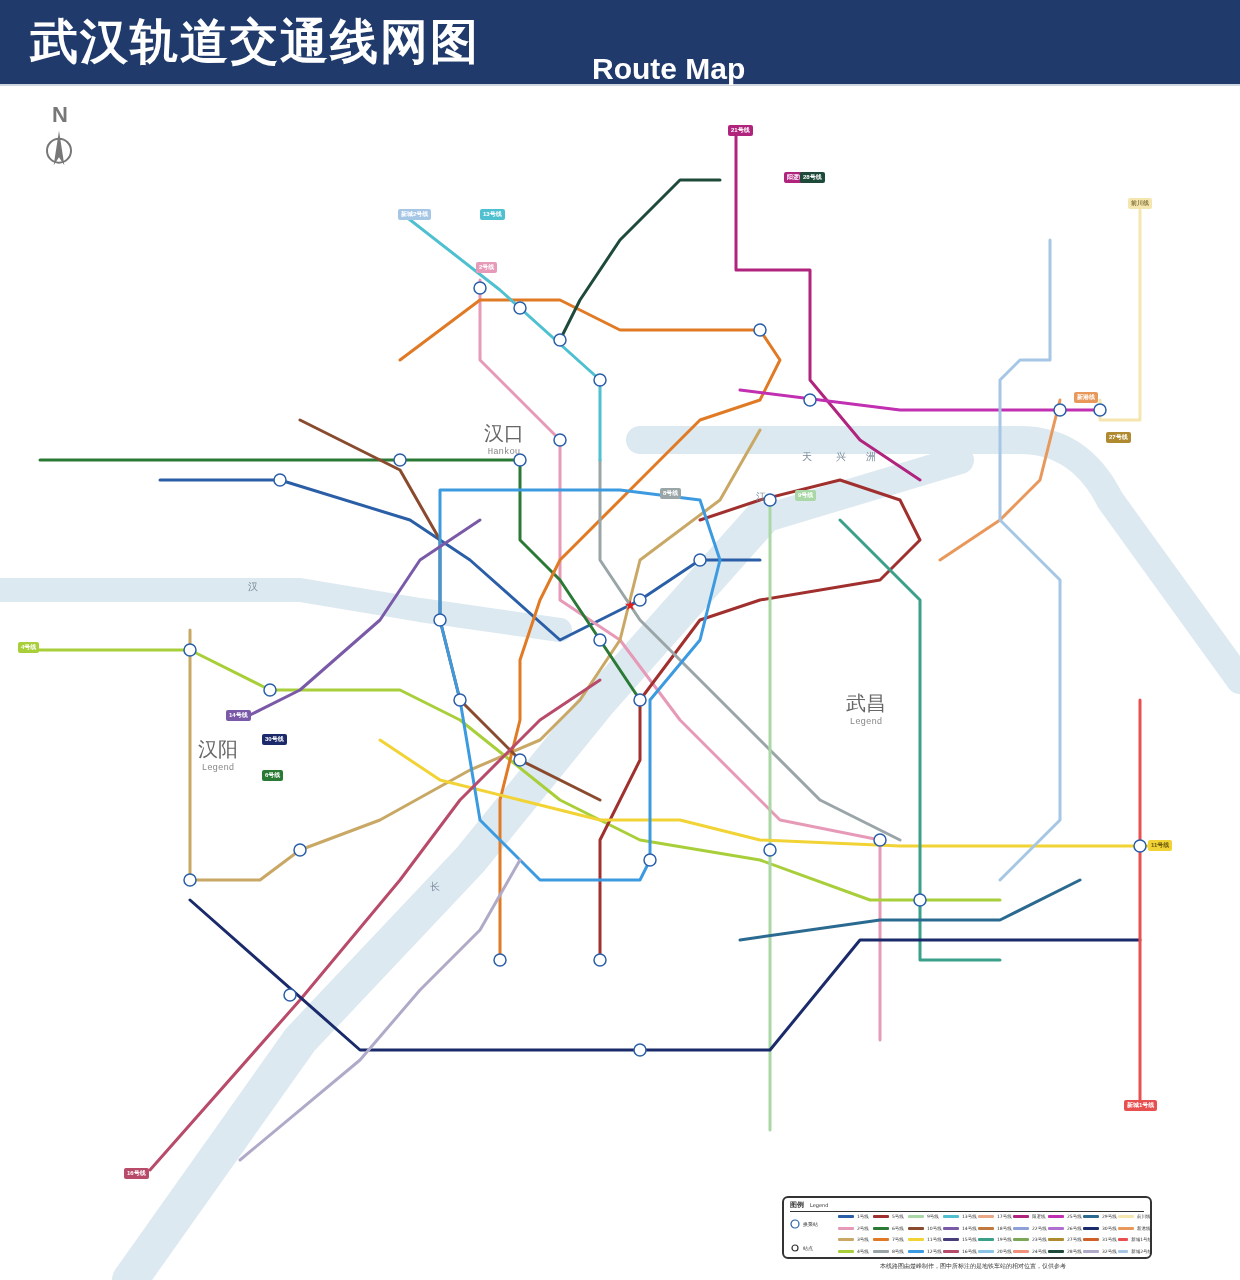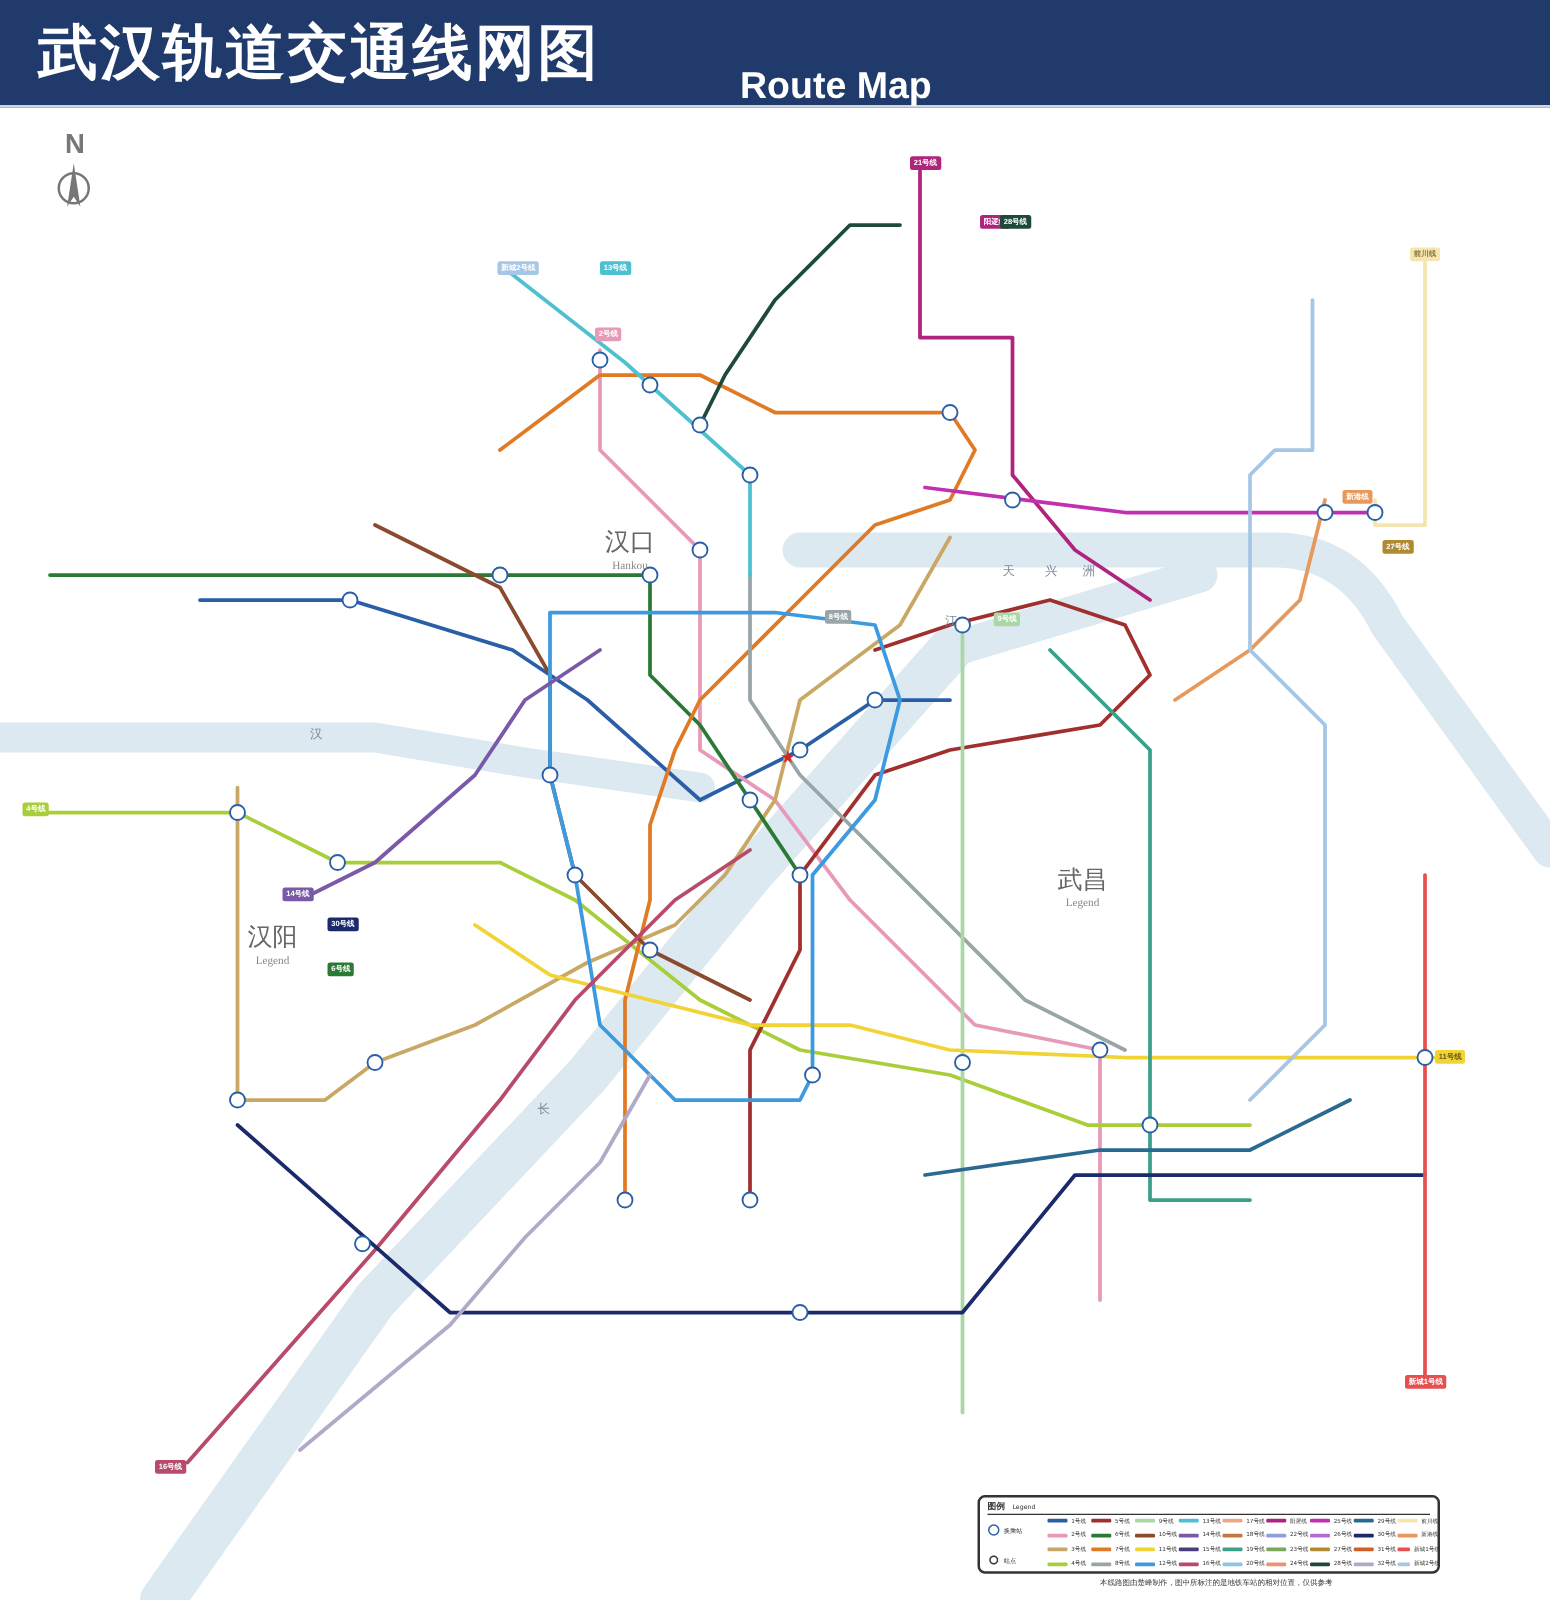--- a/index.html
+++ b/index.html
@@ -18,21 +18,21 @@
     color: #ffffff; font-family: "Liberation Sans", sans-serif; margin-top: 18px;
   }
   .compass { position: absolute; left: 38px; top: 102px; width: 48px; height: 90px; }
   .compass-n {
     position: absolute; left: 52px; top: 102px; font-size: 22px; font-weight: bold;
     color: #777; font-family: "Liberation Sans", sans-serif;
   }
   svg.map { position: absolute; left: 0; top: 86px; }
   .district { position: absolute; text-align: center; color: #666; }
   .district .cn { font-size: 20px; display: block; }
-  .district .en { font-size: 9px; display: block; color: #888; font-family: Liberation Serif, serif; }
+  .district .en { font-size: 9px; display: block; color: #888; font-family: Liberation Mono, monospace; }
   .legend {
     position: absolute; left: 782px; top: 1196px; width: 370px; height: 63px;
     border: 2px solid #333; border-radius: 6px; background: #fff; padding: 2px 6px;
   }
   .legend-title { font-size: 7px; font-weight: bold; color: #333; border-bottom: 1px solid #333; padding-bottom: 1px; }
   .legend-title span { font-weight: normal; font-size: 5px; margin-left: 6px; }
   .legend-keys { position: absolute; left: 6px; top: 14px; width: 44px; font-size: 5px; color: #333; }
   .legend-key { height: 24px; display: flex; align-items: center; gap: 3px; }
   .legend-grid {
     position: absolute; left: 54px; top: 13px; display: grid;

